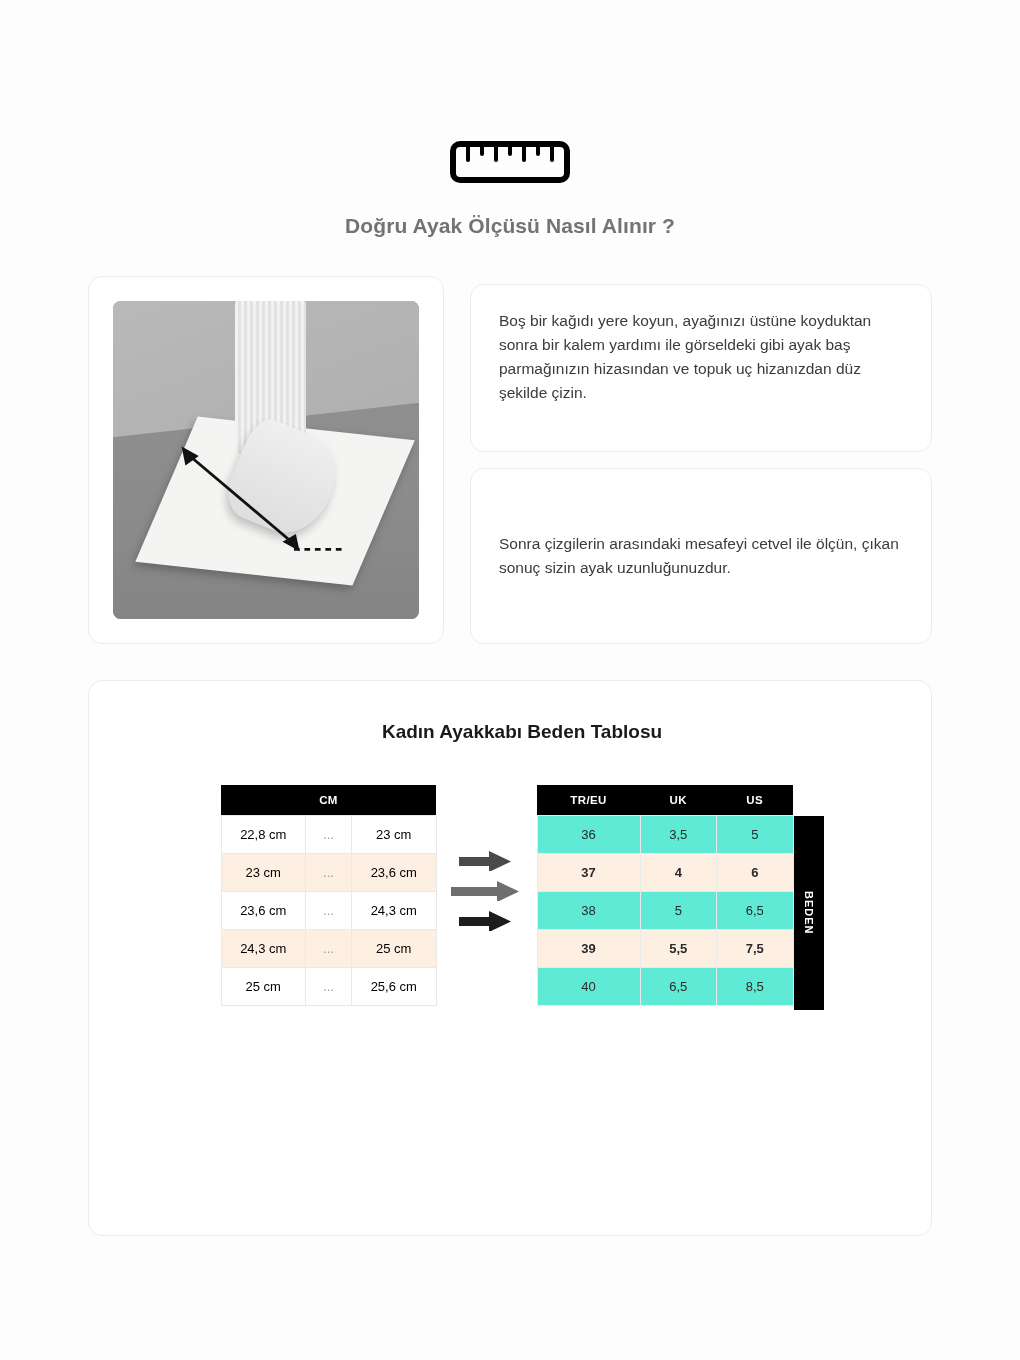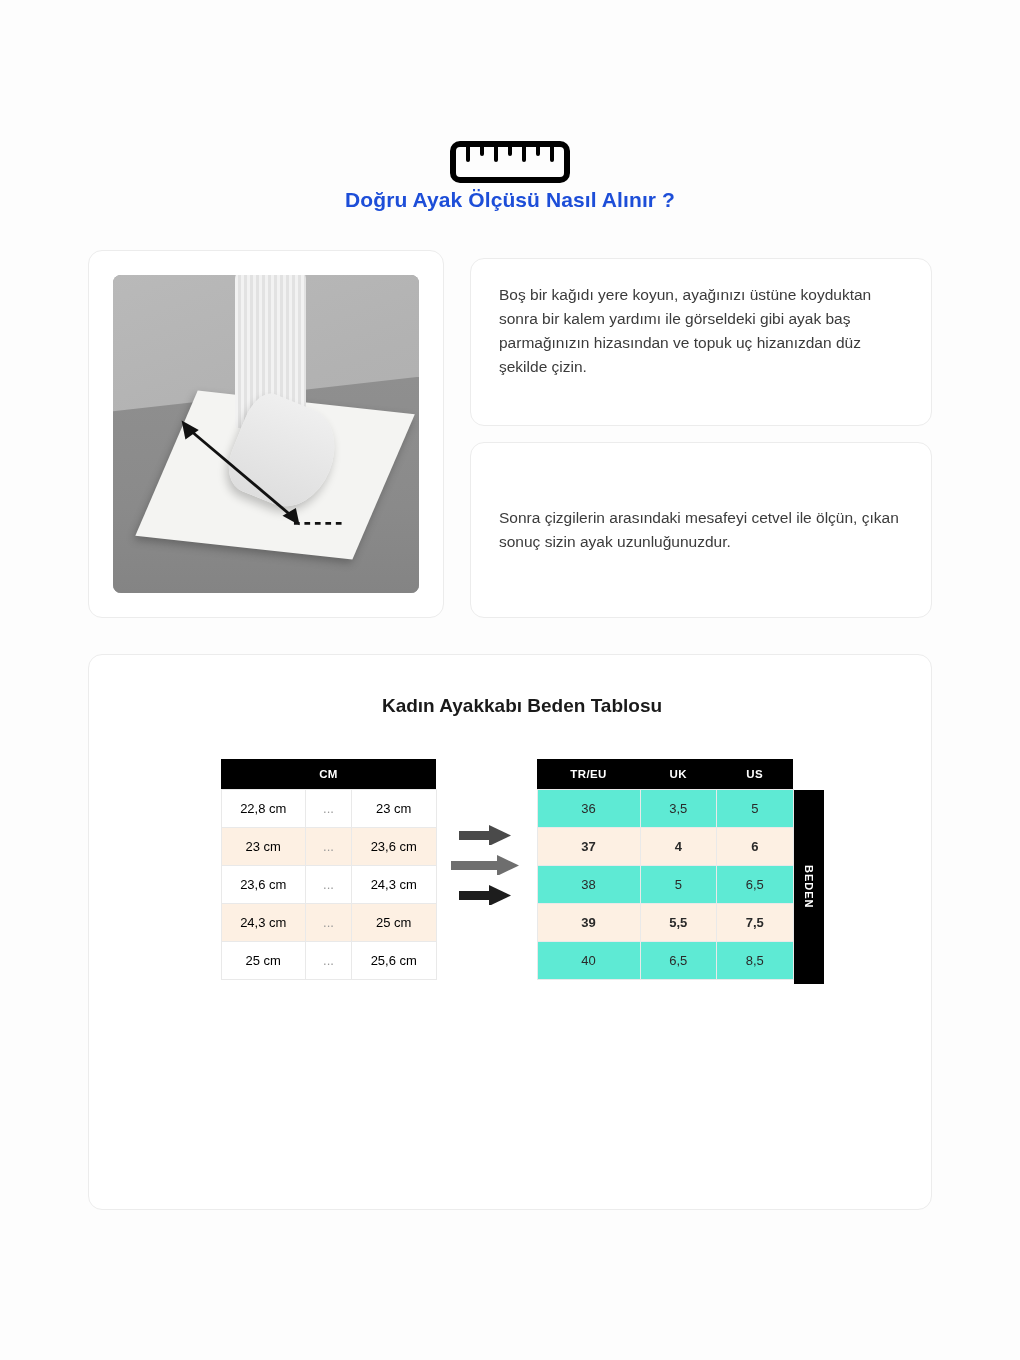--- a/index.html
+++ b/index.html
@@ -23,21 +23,22 @@
     display: flex;
     justify-content: center;
     padding-top: 140px;
   }
   .ruler-icon { display: block; }
 
   .title {
     text-align: center;
     font-size: 21px;
     font-weight: bold;
-    color: #1d4ed8;
+    color: #737373;
+    margin-top: 26px;
     letter-spacing: 0.1px;
   }
 
   
   .top-row {
     display: flex;
     gap: 26px;
     padding: 0 88px;
     margin-top: 38px;
     align-items: flex-end;

